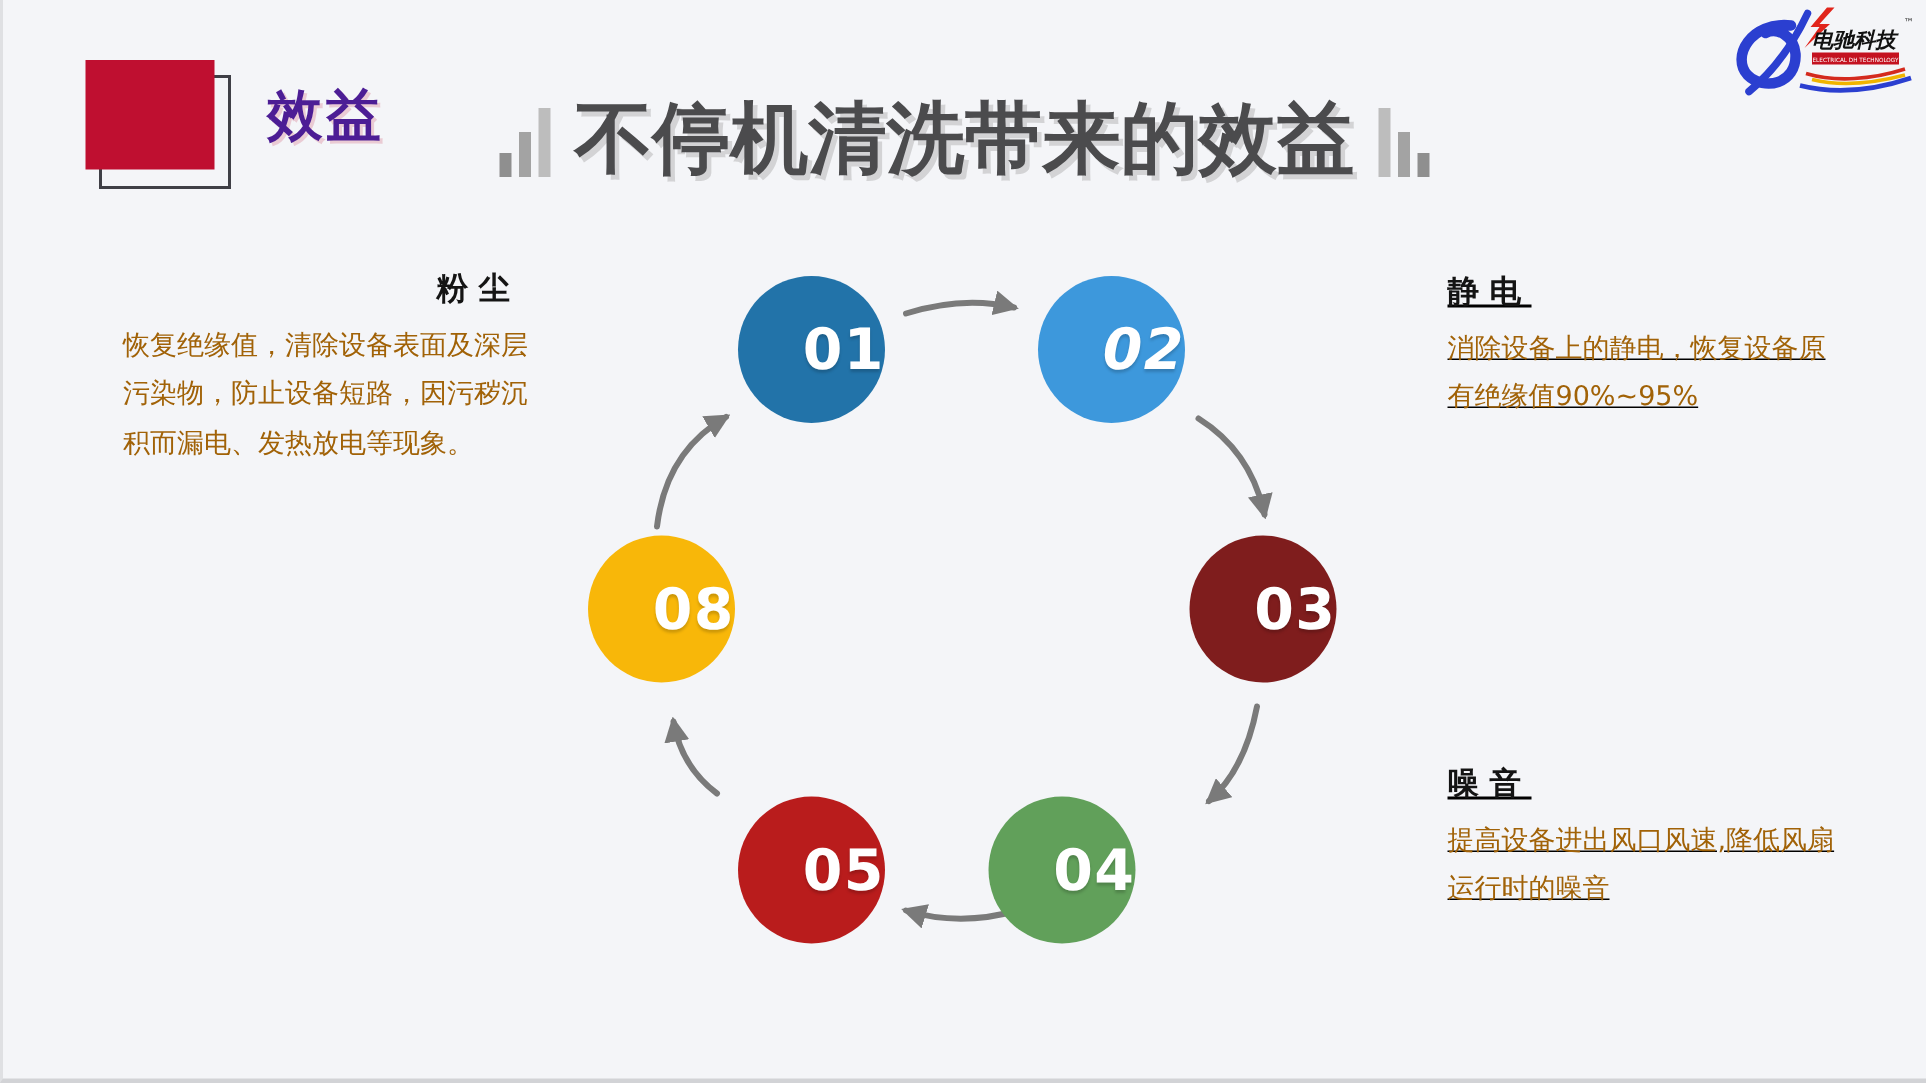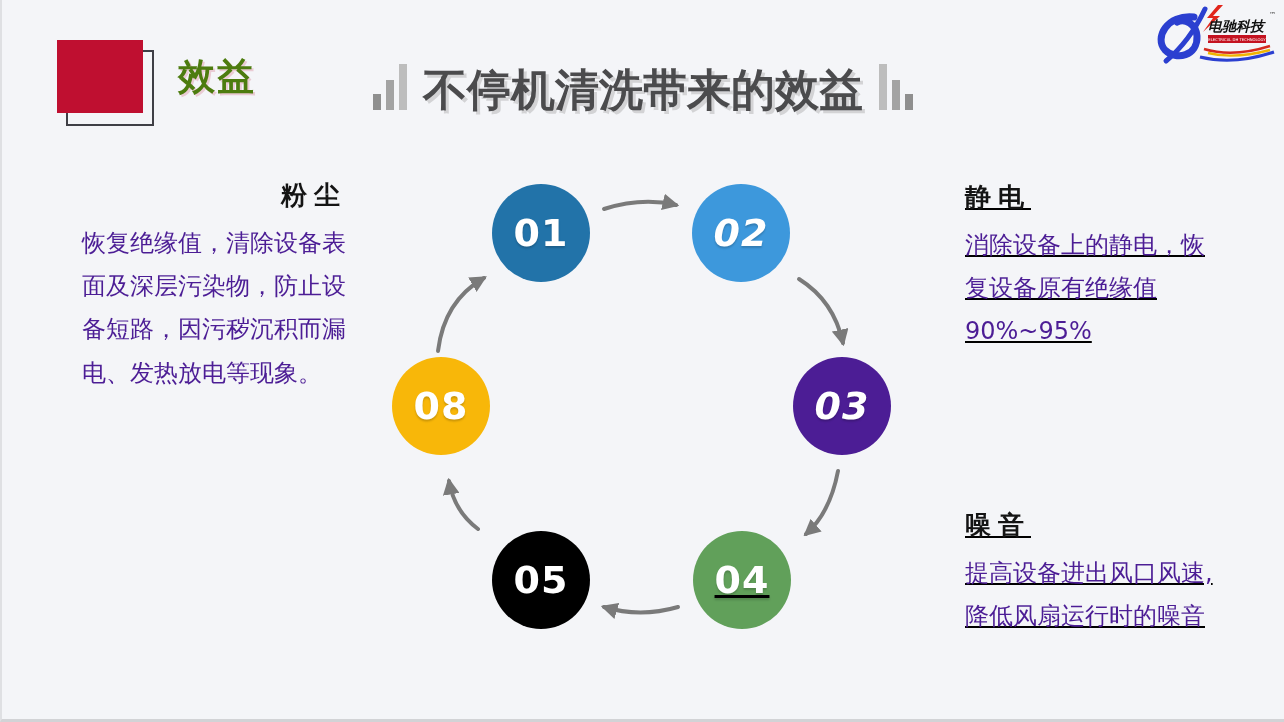--- a/index.html
+++ b/index.html
@@ -7,57 +7,57 @@
     position:relative;width:1284px;height:722px;overflow:hidden;
     background:#f4f5f8;box-sizing:border-box;
     border-left:2px solid #dfe0e3;border-bottom:3px solid #d2d3d6;
     font-family:"DejaVu Sans","Liberation Sans",sans-serif;
   }
   
   .deco-outline{position:absolute;left:64px;top:50px;width:84px;height:72px;border:2px solid #3f3f46;}
   .deco-fill{position:absolute;left:55px;top:40px;width:86px;height:73px;background:#bf0f30;}
   .section-label{position:absolute;left:176px;top:52px;font-size:37px;font-weight:bold;color:#bf0f30;letter-spacing:2px;text-shadow:2px 2px 0 rgba(191,15,48,0.18);}
   .title-row{position:absolute;left:0;right:0;top:64px;display:flex;justify-content:center;align-items:flex-end;gap:16px;}
-  .page-title{margin:0;font-size:44px;line-height:1.15;font-weight:bold;color:#4b4b4d;text-shadow:3px 3px 0 rgba(150,150,150,0.35);}
+  .page-title{margin:0;font-size:52px;line-height:1.15;font-weight:bold;color:#4b4b4d;text-shadow:3px 3px 0 rgba(150,150,150,0.35);}
   .bars{display:flex;align-items:flex-end;gap:5px;padding-bottom:6px;}
   .bars span{display:block;width:8px;}
   .bars-left span:nth-child(1){height:16px;background:#8f8f8f;}
   .bars-left span:nth-child(2){height:30px;background:#a3a3a3;}
   .bars-left span:nth-child(3){height:46px;background:#bdbdbd;}
   .bars-right span:nth-child(1){height:46px;background:#bdbdbd;}
   .bars-right span:nth-child(2){height:30px;background:#a3a3a3;}
   .bars-right span:nth-child(3){height:16px;background:#8f8f8f;}
   
   .logo{position:absolute;left:1150px;top:4px;width:128px;height:62px;}
   
-  .circle{position:absolute;width:98px;height:98px;border-radius:50%;display:flex;align-items:center;justify-content:center;}
+  .circle{position:absolute;width:98px;height:98px;border-radius:50%;display:flex;align-items:center;justify-content:flex-end;}
   .circle .num{color:#fff;font-size:38px;font-weight:bold;letter-spacing:1px;text-shadow:0 2px 2px rgba(0,0,0,0.18);}
   .c1{left:490px;top:184px;} .c2{left:690px;top:184px;}
-  .c3{left:791px;top:357px;} .c4{left:691px;top:531px;text-decoration:underline;}
+  .c3{left:791px;top:357px;} .c4{left:657px;top:531px;}
   .c5{left:490px;top:531px;} .c6{left:390px;top:357px;}
   .arrows{position:absolute;left:380px;top:155px;width:520px;height:510px;pointer-events:none;}
   
   .benefit{position:absolute;}
-  .benefit h3{margin:0;font-size:26px;font-weight:bold;color:#141414;letter-spacing:7px;}
-  .benefit p{margin:9px 0 0 0;font-size:24px;line-height:1.8;color:#4c1d95;}
+  .benefit h3{margin:0;font-size:21px;font-weight:bold;color:#141414;letter-spacing:7px;}
+  .benefit p{margin:9px 0 0 0;font-size:18px;line-height:1.8;color:#a16207;}
   .b-left{left:63px;width:292px;}
   .b-left h3{text-align:right;padding-right:10px;}
   .b-left p{padding-left:17px;}
   .b-right{left:963px;width:262px;text-decoration:underline;}
   .b-l0{top:178px;} .b-l1{top:348px;} .b-l2{top:514px;}
   .b-r0{top:180px;} .b-r1{top:342px;} .b-r2{top:508px;}
 </style>
 </head>
 <body>
 
 <div class="slide">
 
   <div class="deco-outline"></div>
   <div class="deco-fill" style="background-color: rgb(191, 15, 48);"></div>
-  <div class="section-label" style="color: #4d7c0f;">效益</div>
+  <div class="section-label" style="color: #4c1d95;">效益</div>
 
   <div class="title-row">
     <div class="bars bars-left">
         <span></span>
         <span></span>
         <span></span>
       </div>
     <h1 class="page-title">不停机清洗带来的效益</h1>
     <div class="bars bars-right">
         <span></span>
@@ -96,27 +96,27 @@
       <path d="M56,196 Q62,146 102,123" marker-end="url(#ah)"></path>
     </g>
   </svg>
 
   <div class="circle c1" style="background-color: rgb(34, 115, 169);">
     <span class="num">01</span>
   </div>
   <div class="circle c2" style="background-color: rgb(61, 152, 220); font-style: italic;">
     <span class="num">02</span>
   </div>
-  <div class="circle c3" style="background-color: #4c1d95; font-style: italic;">
+  <div class="circle c3" style="background-color: #7f1d1d;">
     <span class="num">03</span>
   </div>
   <div class="circle c4" style="background-color: rgb(97, 160, 90);">
     <span class="num">04</span>
   </div>
-  <div class="circle c5" style="background-color: #000000;">
+  <div class="circle c5" style="background-color: #b91c1c;">
     <span class="num">05</span>
   </div>
   <div class="circle c6" style="background-color: rgb(248, 183, 9);">
     <span class="num">08</span>
   </div>
 
   <div class="benefit b-left b-l0">
     <h3>粉尘</h3>
     <p>恢复绝缘值，清除设备表面及深层污染物，防止设备短路，因污秽沉积而漏电、发热放电等现象。</p>
   </div>

